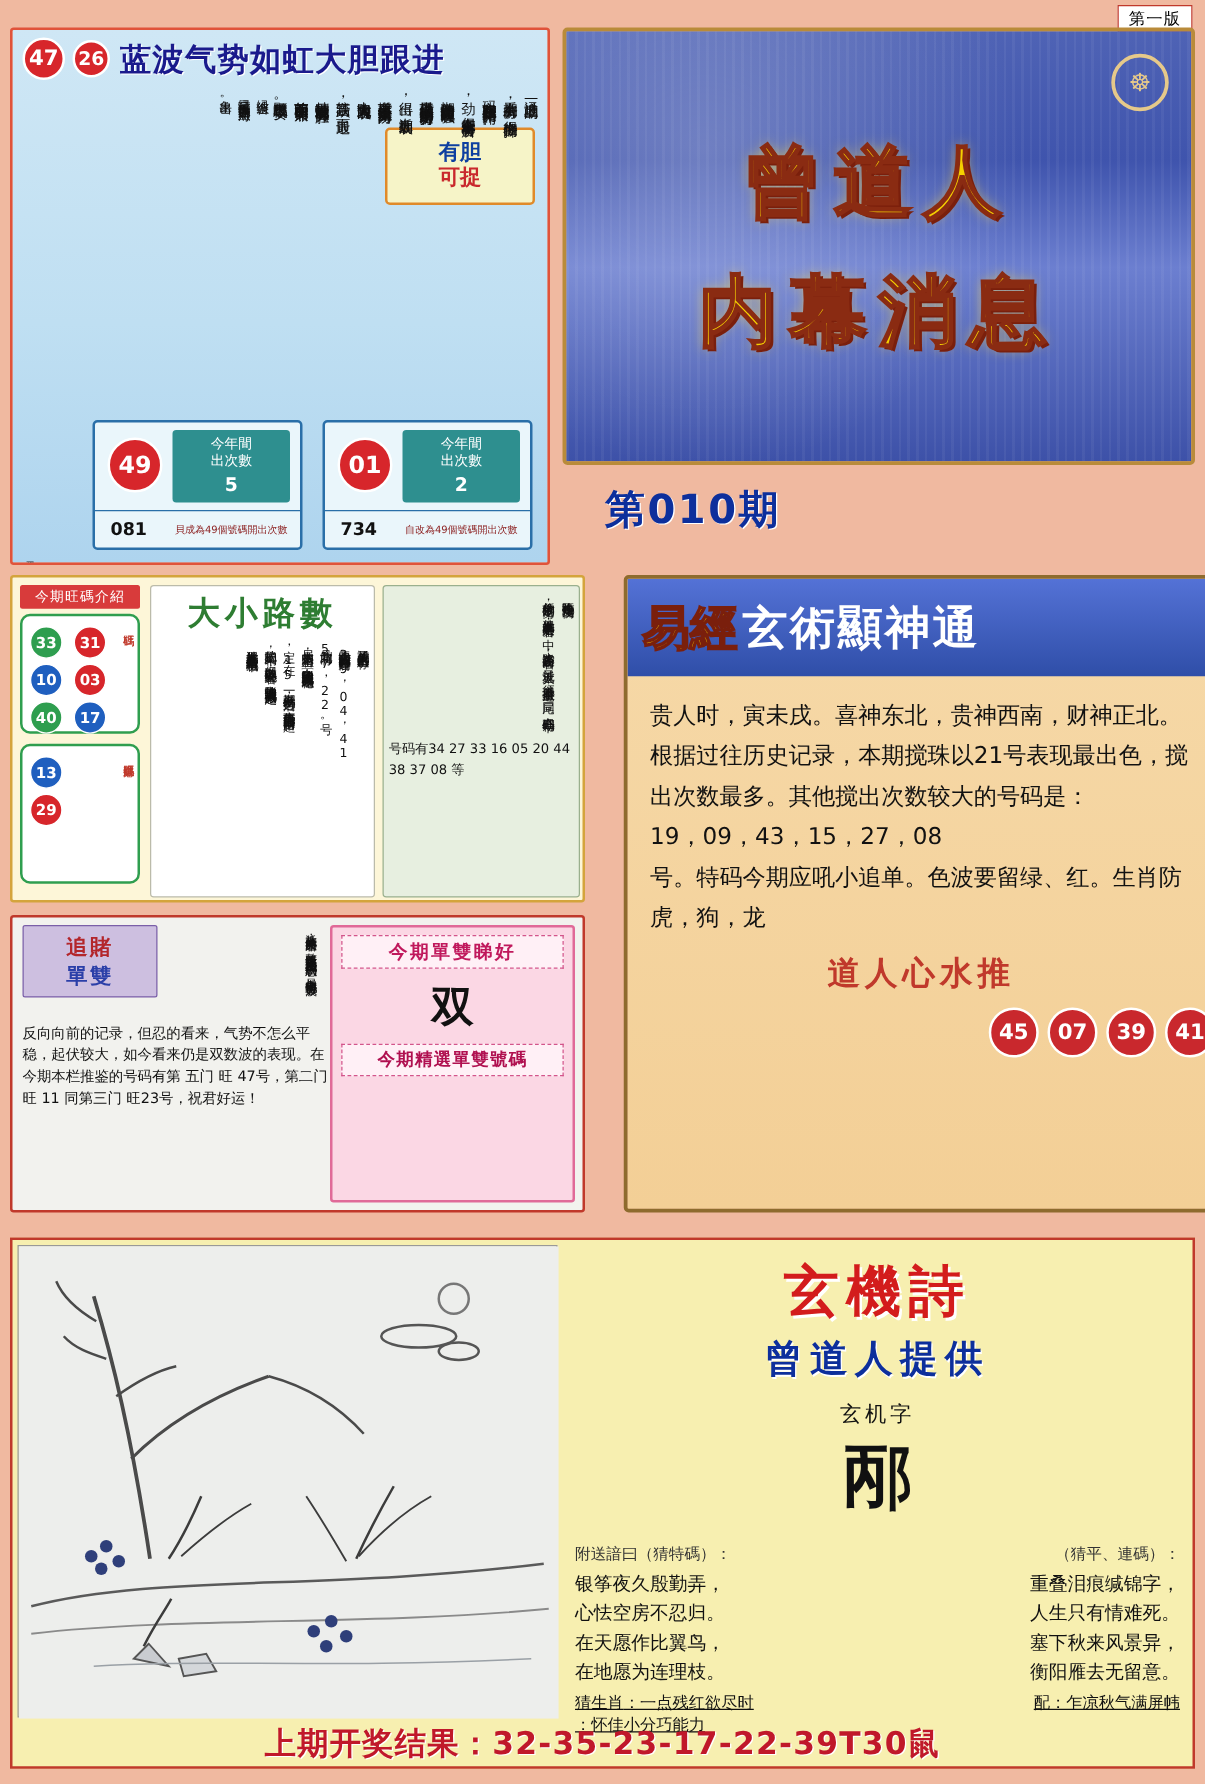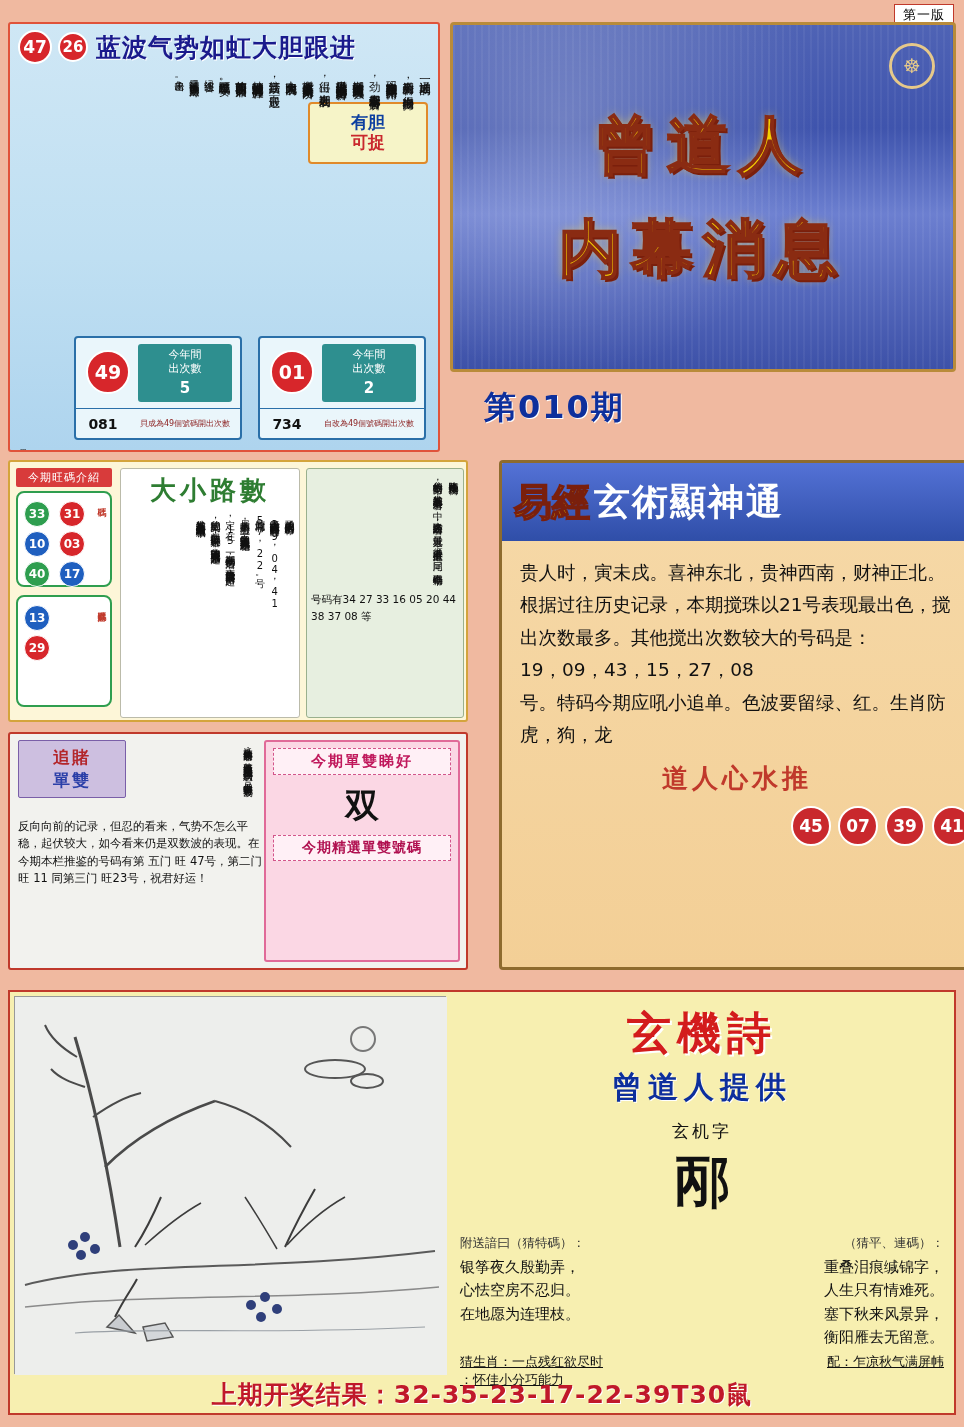--- a/index.html
+++ b/index.html
@@ -490,20 +490,21 @@
       <div class="xj-title">玄機詩</div>
       <div class="xj-sub">曾道人提供</div>
       <div class="xj-label">玄机字</div>
       <div class="xj-char">邴</div>
 
       <div class="poem-cols">
         <div class="poem-col">
           <div class="poem-hd">附送諳曰（猜特碼）：</div>
           <div class="poem-line">银筝夜久殷勤弄，</div>
           <div class="poem-line">心怯空房不忍归。</div>
+          <div class="poem-line">在天愿作比翼鸟，</div>
           <div class="poem-line">在地愿为连理枝。</div>
         </div>
         <div class="poem-col right">
           <div class="poem-hd">（猜平、連碼）：</div>
           <div class="poem-line">重叠泪痕缄锦字，</div>
           <div class="poem-line">人生只有情难死。</div>
           <div class="poem-line">塞下秋来风景异，</div>
           <div class="poem-line">衡阳雁去无留意。</div>
         </div>
       </div>

